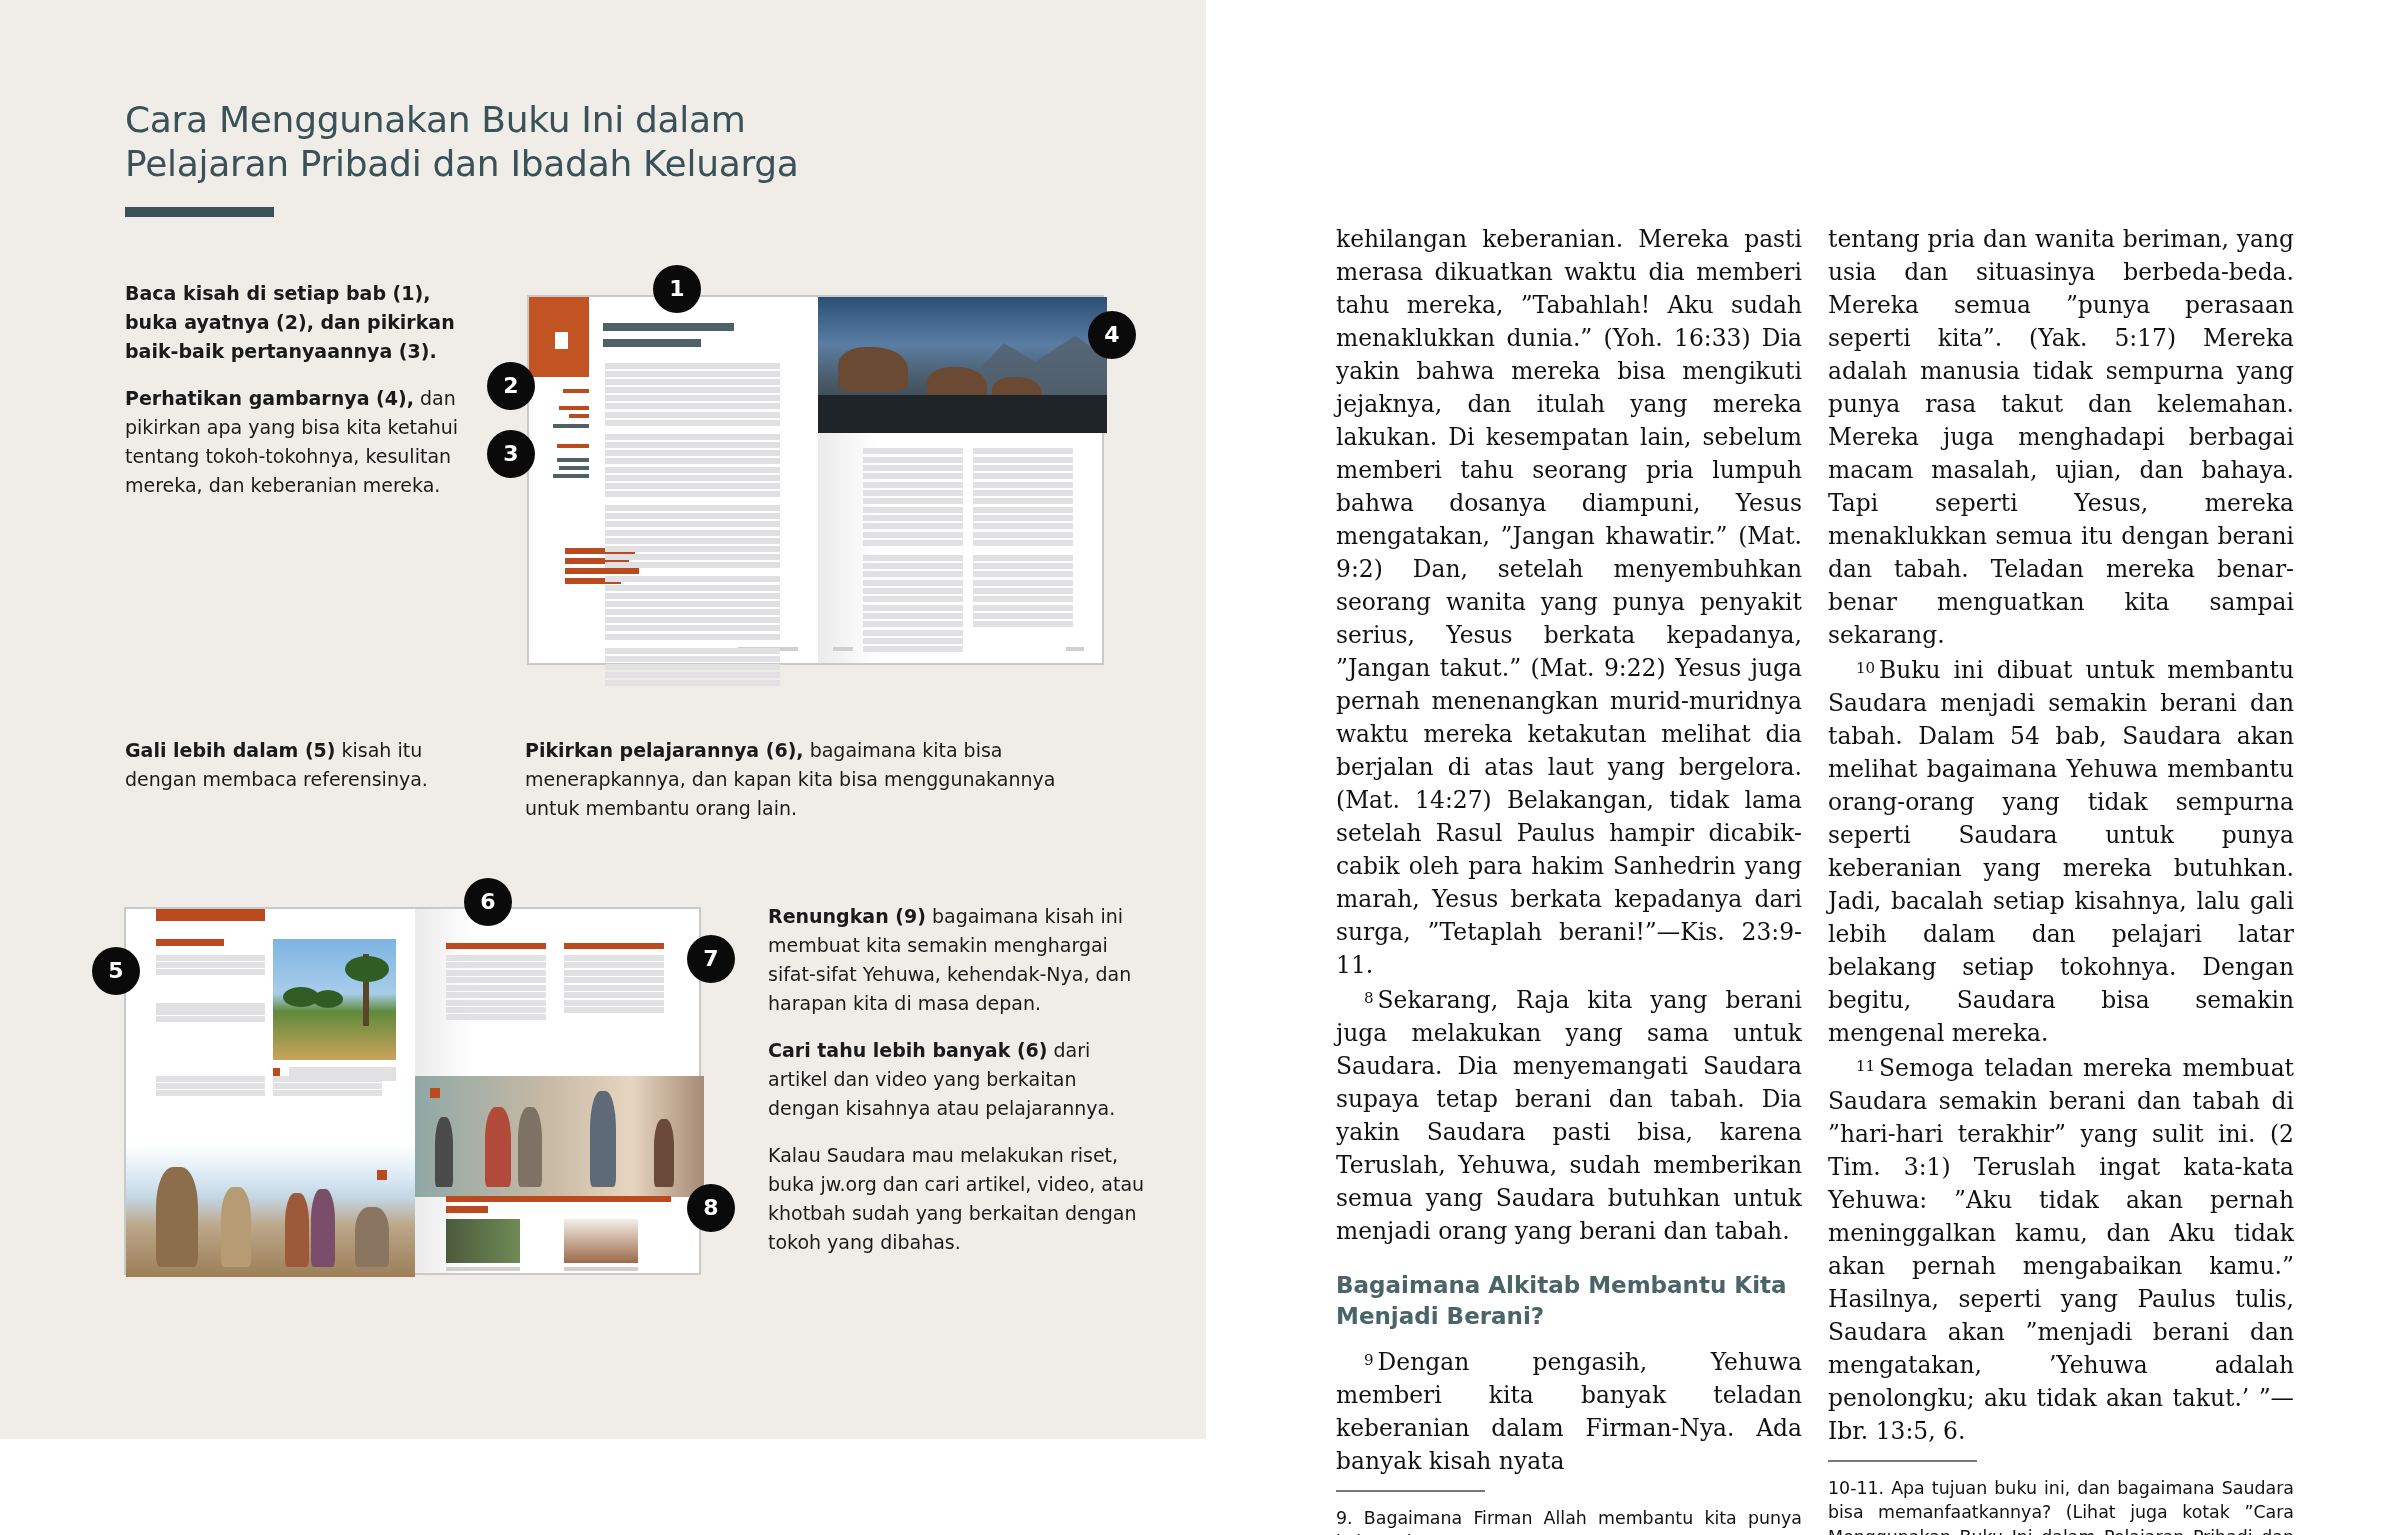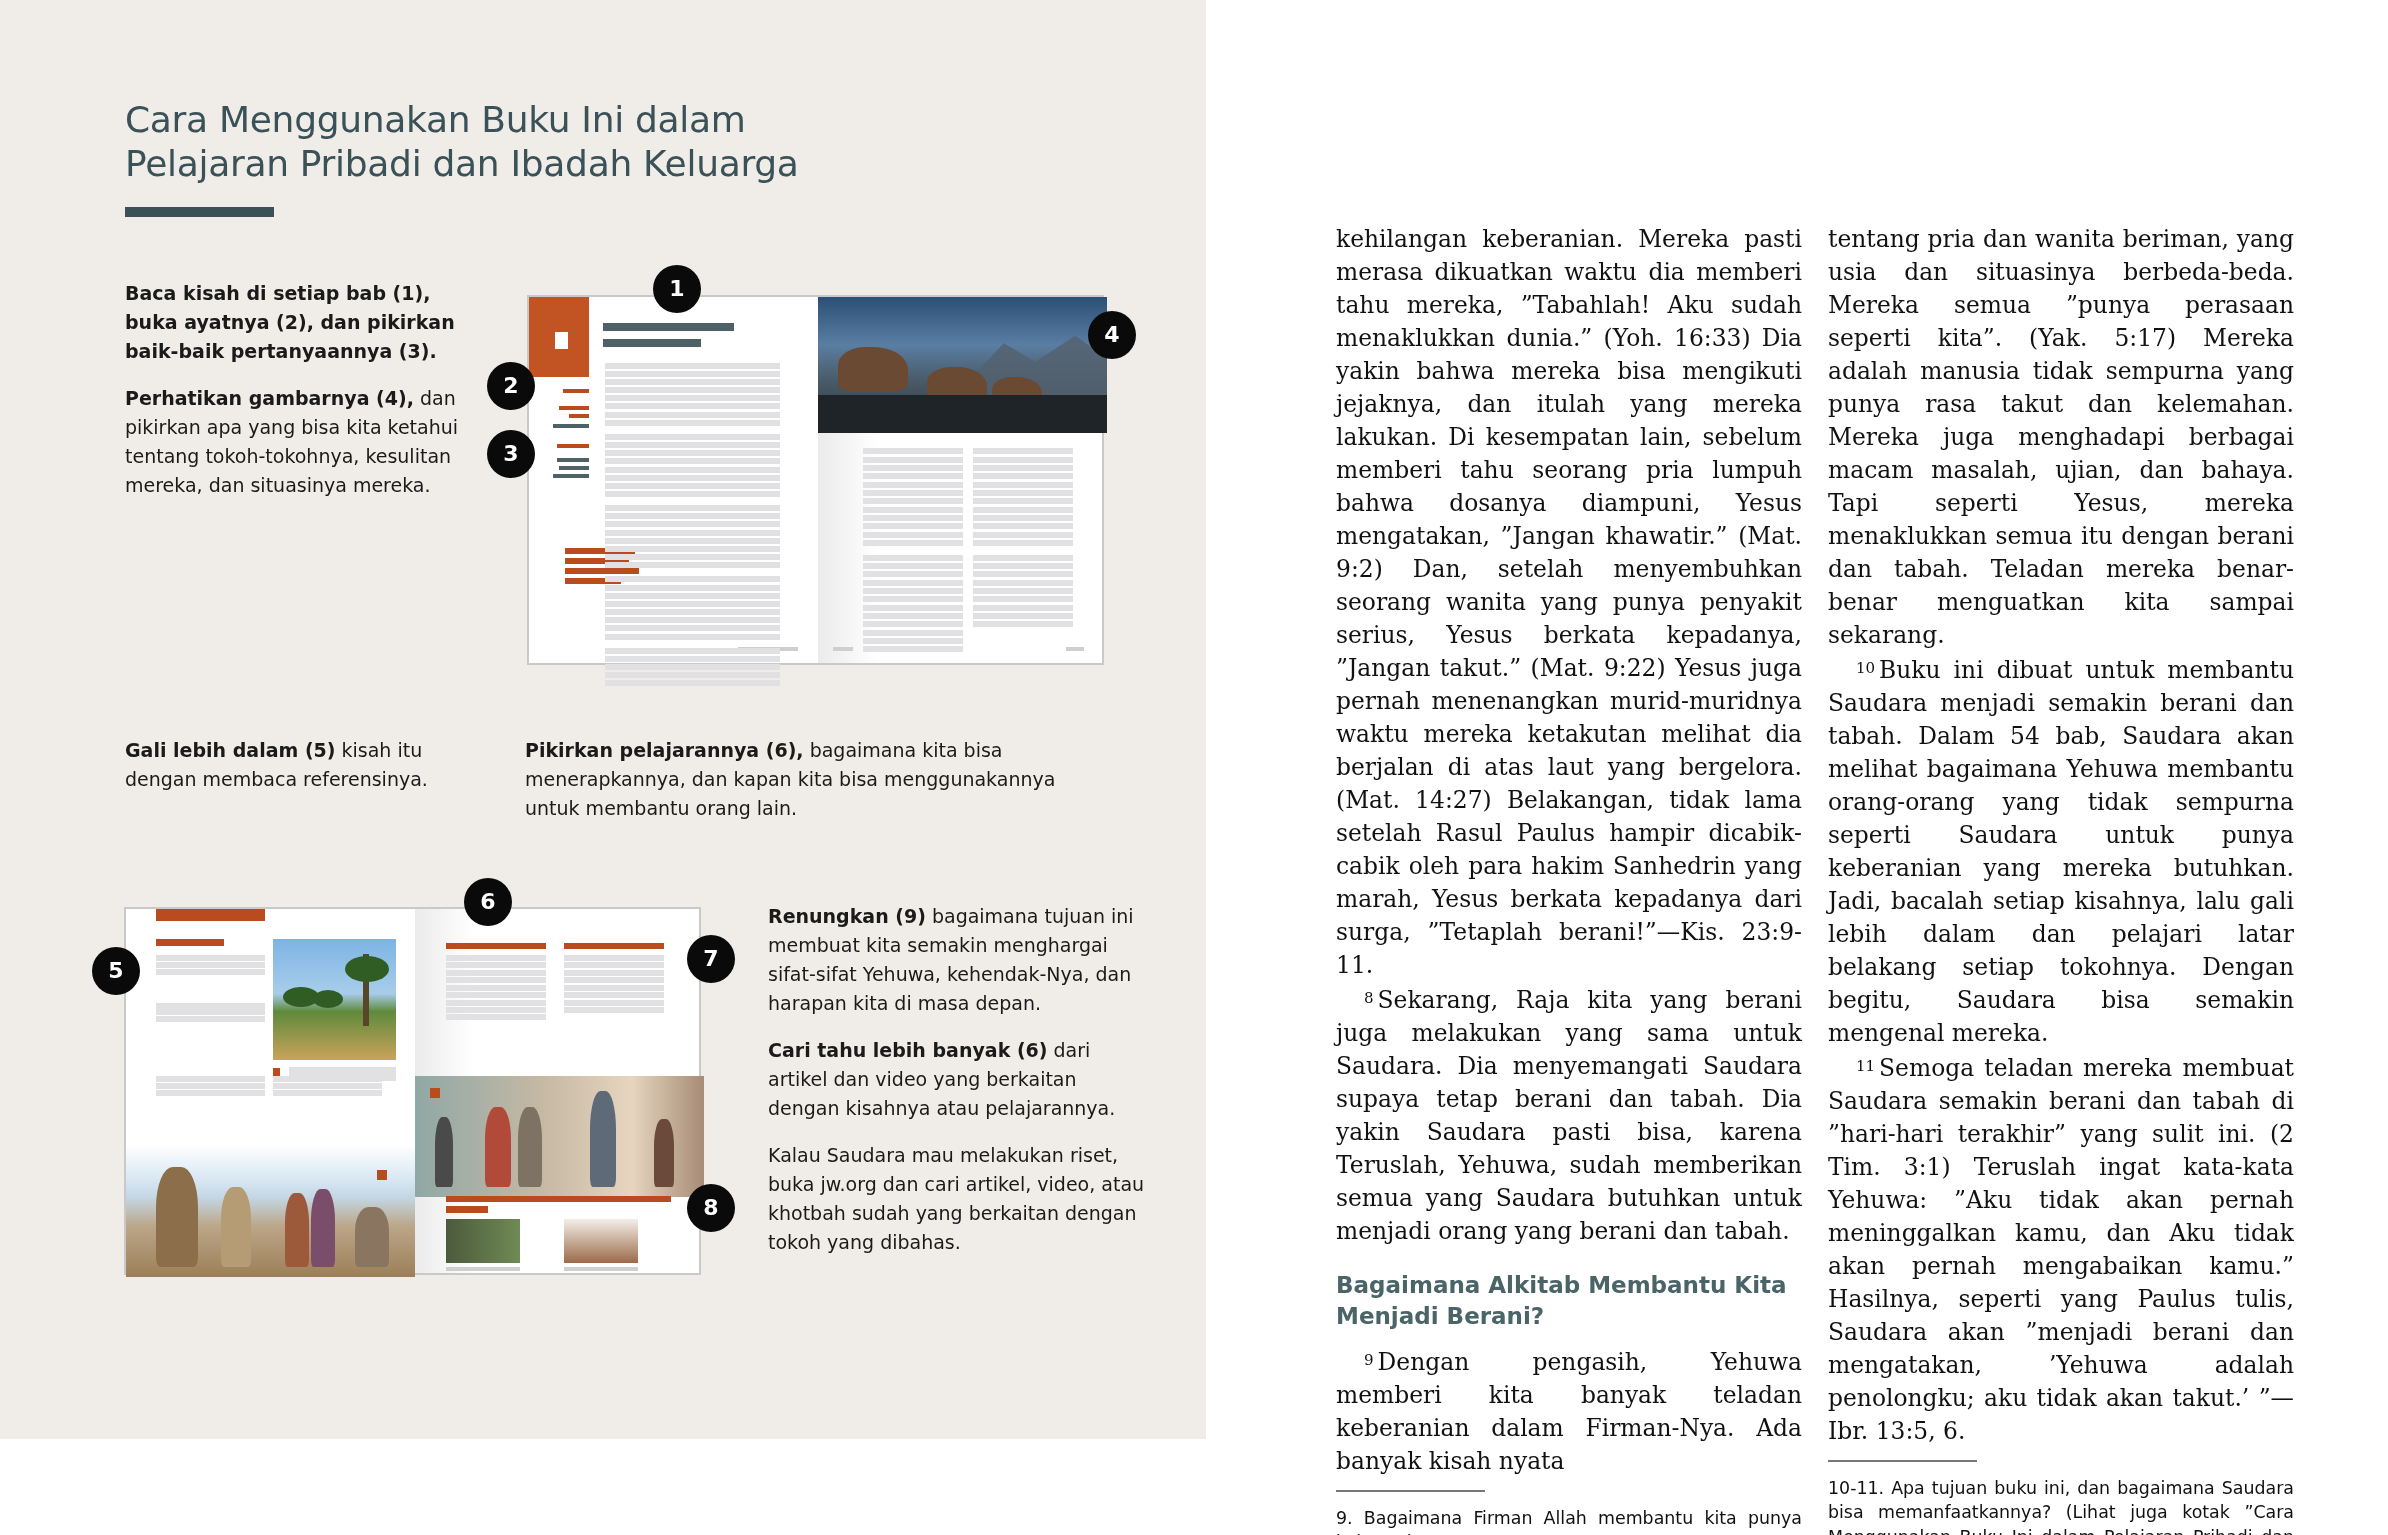--- a/index.html
+++ b/index.html
@@ -54,21 +54,21 @@
 
 <div class="left-panel">
   <h1 class="box-title">
     <span>Cara Menggunakan Buku Ini dalam</span><br>
     <span>Pelajaran Pribadi dan Ibadah Keluarga</span>
   </h1>
   <div class="title-rule"></div>
 
   <div class="step-text" style="left:125px; top:279px; width:358px;">
     <p><b>Baca kisah di setiap bab (1), buka ayatnya (2), dan pikirkan baik-baik pertanyaannya (3).</b></p>
-    <p><b>Perhatikan gambarnya (4),</b><span> dan pikirkan apa yang bisa kita ketahui tentang tokoh-tokohnya, kesulitan mereka, dan situasinya mereka.</span></p>
+    <p><b>Perhatikan gambarnya (4),</b><span> dan pikirkan apa yang bisa kita ketahui tentang tokoh-tokohnya, kesulitan mereka, dan keberanian mereka.</span></p>
   </div>
 
   <div class="spread" style="left:527px; top:295px; width:577px; height:370px;">
 
     <div class="orange-bar" style="left:0; top:0; width:60px; height:80px; background:#c25322;"></div>
     <div style="position:absolute; left:26px; top:35px; width:13px; height:17px; background:#fff;"></div>
     <div class="slate-bar" style="left:74px; top:26px; width:131px; height:8px;"></div>
     <div class="slate-bar" style="left:74px; top:42px; width:98px; height:8px;"></div>
     <div class="orange-bar" style="left:34px; top:92px; width:26px; height:4px;"></div>
     <div class="orange-bar" style="left:30px; top:109px; width:30px; height:4px;"></div>
@@ -260,21 +260,21 @@
       <div class="grey-line" style="left: 438px; top: 91px; width: 100px; height: 6px;"></div>
       <div class="grey-line" style="left: 438px; top: 98px; width: 100px; height: 6px;"></div>
     </div>
 
   <div class="badge" style="left:92px; top:947px;">5</div>
   <div class="badge" style="left:464px; top:878px;">6</div>
   <div class="badge" style="left:687px; top:935px;">7</div>
   <div class="badge" style="left:687px; top:1184px;">8</div>
 
   <div class="step-text" style="left:768px; top:902px; width:378px;">
-    <p><b>Renungkan (9)</b><span> bagaimana tujuan ini membuat kita semakin menghargai sifat-sifat Yehuwa, kehendak-Nya, dan harapan kita di masa depan.</span></p>
+    <p><b>Renungkan (9)</b><span> bagaimana kisah ini membuat kita semakin menghargai sifat-sifat Yehuwa, kehendak-Nya, dan harapan kita di masa depan.</span></p>
     <p><b>Cari tahu lebih banyak (6)</b><span> dari artikel dan video yang berkaitan dengan kisahnya atau pelajarannya.</span></p>
     <p>Kalau Saudara mau melakukan riset, buka jw.org dan cari artikel, video, atau khotbah sudah yang berkaitan dengan tokoh yang dibahas.</p>
   </div>
 </div>
 
 <div class="col" style="left:1336px; top:223px;">
   <p>kehilangan keberanian. Mereka pasti merasa dikuatkan waktu dia memberi tahu mereka, ”Tabahlah! Aku sudah menaklukkan dunia.” (Yoh. 16:33) Dia yakin bahwa mereka bisa mengikuti jejaknya, dan itulah yang mereka lakukan. Di kesempatan lain, sebelum memberi tahu seorang pria lumpuh bahwa dosanya diampuni, Yesus mengatakan, ”Jangan khawatir.” (Mat. 9:2) Dan, setelah menyembuhkan seorang wanita yang punya penyakit serius, Yesus berkata kepadanya, ”Jangan takut.” (Mat. 9:22) Yesus juga pernah menenangkan murid-muridnya waktu mereka ketakutan melihat dia berjalan di atas laut yang bergelora. (Mat. 14:27) Belakangan, tidak lama setelah Rasul Paulus hampir dicabik-cabik oleh para hakim Sanhedrin yang marah, Yesus berkata kepadanya dari surga, ”Tetaplah berani!”—Kis. 23:9-11.</p>
   <p class="para"><span class="pnum">8</span><span>Sekarang, Raja kita yang berani juga melakukan yang sama untuk Saudara. Dia menyemangati Saudara supaya tetap berani dan tabah. Dia yakin Saudara pasti bisa, karena Teruslah, Yehuwa, sudah memberikan semua yang Saudara butuhkan untuk menjadi orang yang berani dan tabah.</span></p>
   <h2 class="subhead">Bagaimana Alkitab Membantu Kita Menjadi Berani?</h2>
   <p class="para"><span class="pnum">9</span><span>Dengan pengasih, Yehuwa memberi kita banyak teladan keberanian dalam Firman-Nya. Ada banyak kisah nyata</span></p>

